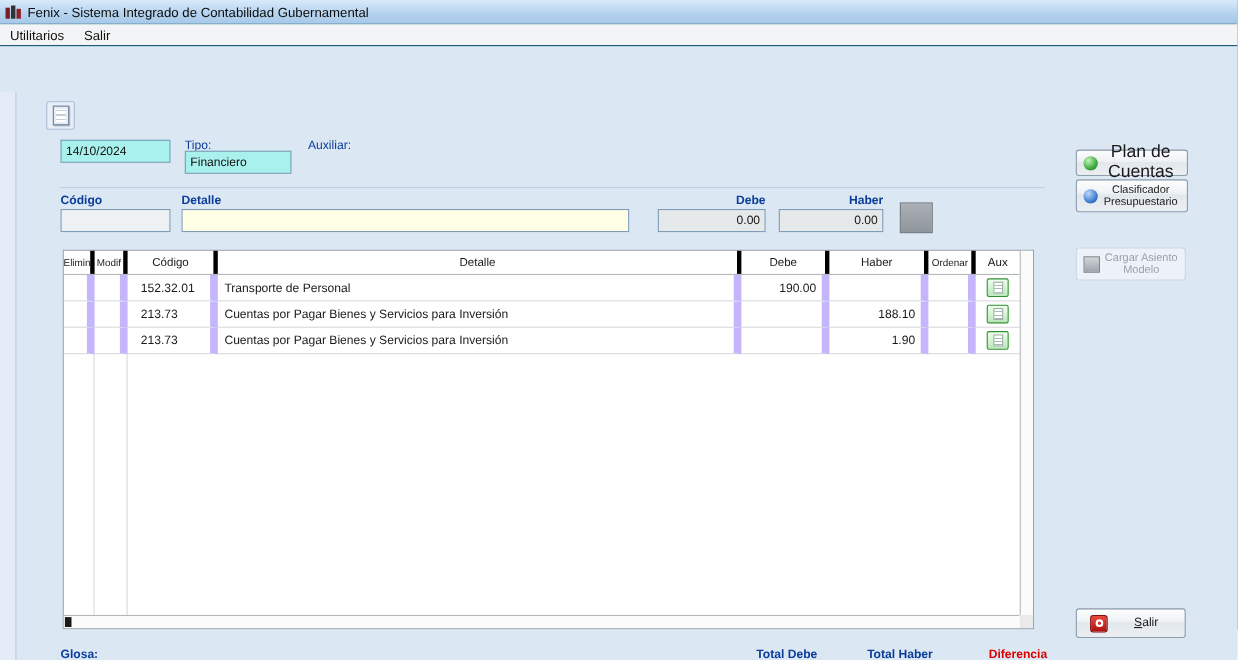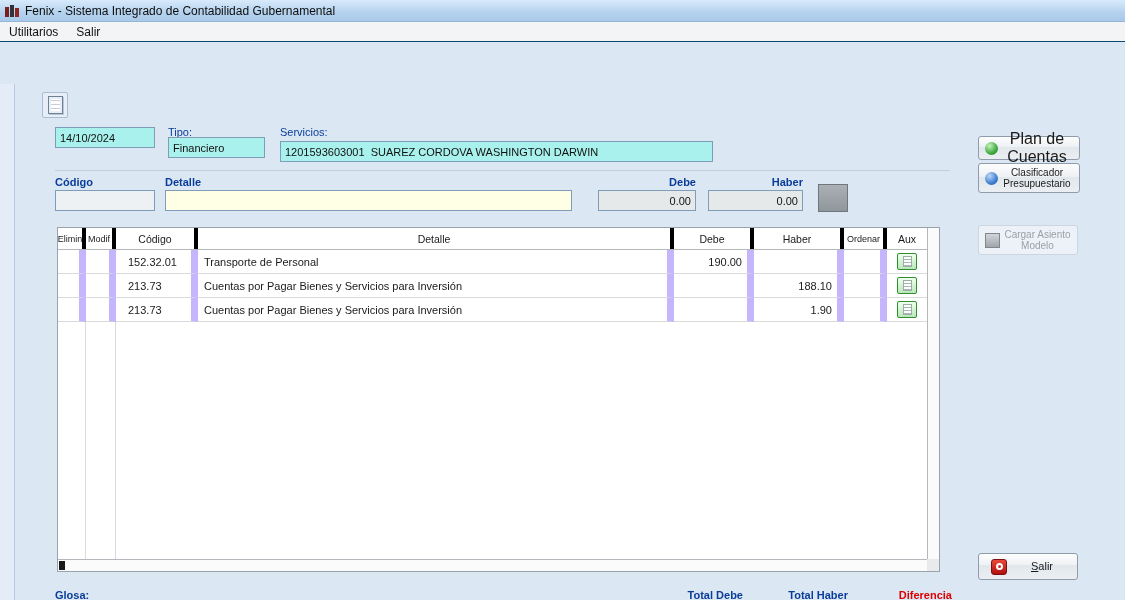--- a/index.html
+++ b/index.html
@@ -132,22 +132,21 @@
     <div class="tb-btn">
       <div class="doc-page"></div>
     </div>
 
     <div class="lbl" style="left:55px; top:84px;">Fecha:</div>
     <input class="fld cyan" style="left: 55px; top: 85px; width: 100px;" readonly="" value="14/10/2024">
 
     <div class="lbl" style="left:168px; top:84px;">Tipo:</div>
     <input class="fld cyan" style="left: 168px; top: 95px; width: 97px;" readonly="" value="Financiero">
 
-    <div class="lbl" style="left:280px; top:84px;">Servicios:</div>
-    <input class="fld cyan" style="left: 280px; top: 99px; width: 433px;" readonly="" value="1201593603001  SUAREZ CORDOVA WASHINGTON DARWIN">
+    <div class="lbl" style="left:280px; top:84px;">Auxiliar:</div>
 
     <div class="divider"></div>
 
     <div class="lbl b" style="left:55px; top:134px;">Código</div>
     <input class="fld white" style="left: 55px; top: 148px; width: 100px; background: rgb(238, 241, 244);" value="">
 
     <div class="lbl b" style="left:165px; top:134px;">Detalle</div>
     <input class="fld ivory" style="left: 165px; top: 148px; width: 407px;" value="">
 
     <div class="lbl b r" style="left:598px; top:134px; width:98px;">Debe</div>

